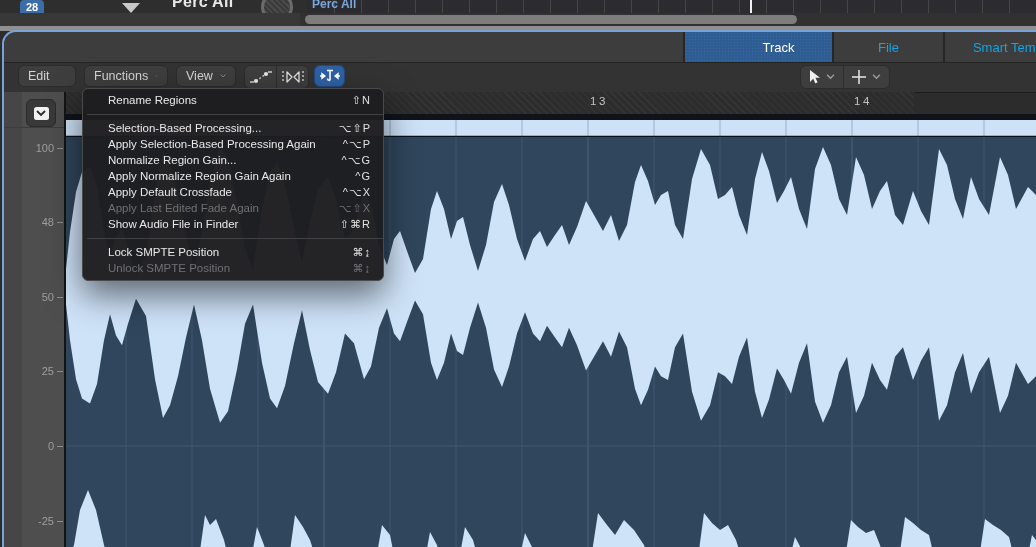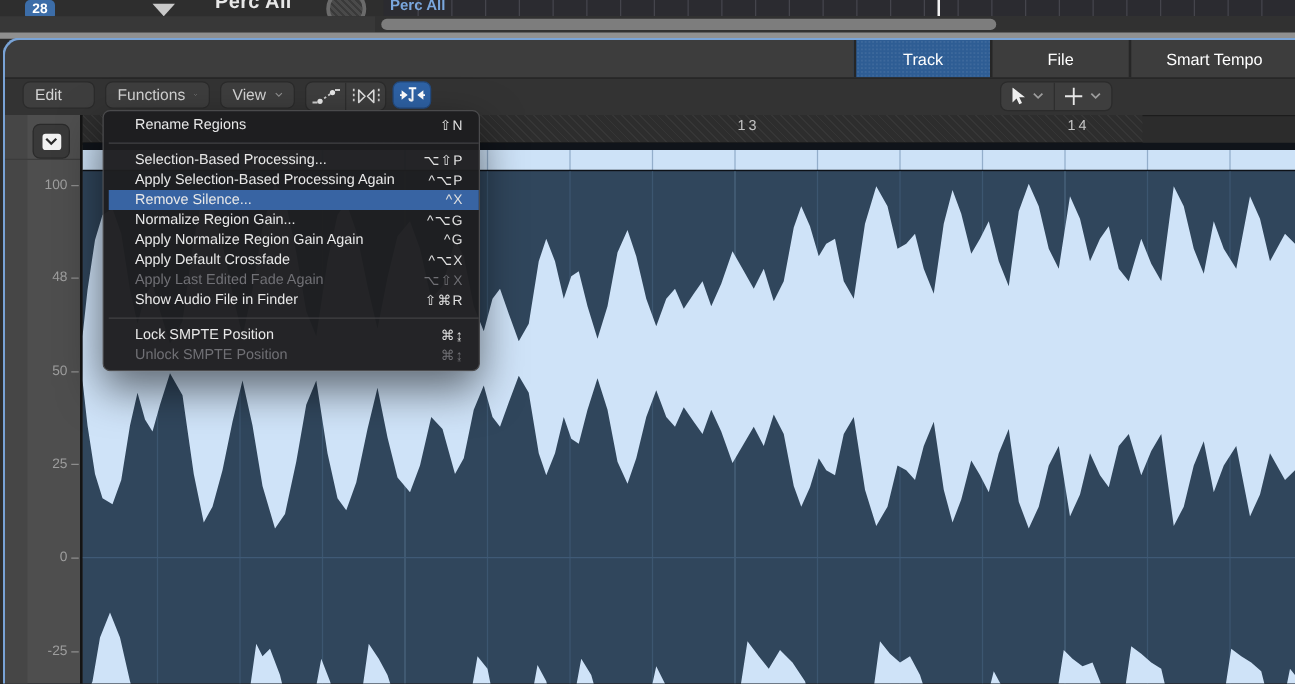--- a/index.html
+++ b/index.html
@@ -28,24 +28,24 @@
   #scroll-track{left:300px;top:0;width:736px;height:13px;background:#313131;}
   #scroll-handle{left:305px;top:2px;width:492px;height:9px;background:#7d7d7d;border-radius:5px;}
   #gray-div{left:0;top:26px;width:1036px;height:5px;background:#909090;}
   
   #pane-border{left:2px;top:30px;width:1040px;height:530px;border:2px solid #79a3d6;
                border-right:none;border-bottom:none;border-top-left-radius:14px;}
   #tabs-row{left:4px;top:32px;width:1032px;height:30px;background:#3d3d3d;
             border-top-left-radius:12px;}
   #tab-bar{left:683px;top:32px;height:30px;display:flex;}
   .tab{height:30px;display:flex;align-items:center;justify-content:center;
-       color:#ffffff;font-size:13px;background:#3d3d3d;border-left:2px solid #262626;}
+       color:#0ea5e9;font-size:13px;background:#3d3d3d;border-left:2px solid #262626;}
   .tab.active{background:#2e5d94;color:#fff;
        background-image:radial-gradient(rgba(255,255,255,0.07) 1px,transparent 1px);
-       background-size:3px 3px;}
+       background-size:3px 3px;padding-left:40px;}
   .tab:nth-child(1){width:107px;}
   .tab:nth-child(2){width:109px;}
   .tab:nth-child(3){width:133px;border-right:none;}
   #toolbar{left:4px;top:62px;width:1032px;height:29px;background:#333333;
            border-top:1px solid #242424;border-bottom:1px solid #1c1c1c;}
   .tbtn{position:absolute;top:3px;height:22px;background:#3e3e3e;border:1px solid #2b2b2b;
         border-radius:6px;display:flex;align-items:center;gap:7px;padding:0 9px;
         color:#d4d4d4;font-size:12.5px;box-sizing:border-box;}
   .chev{width:9px;height:6px;opacity:.75;}
   #icon-group{left:244px;top:65px;height:22px;display:flex;background:#3e3e3e;
@@ -286,24 +286,20 @@
       </div>
       <div class="msep"></div>
       <div class="mitem">
         <span class="mlabel">Selection-Based Processing...</span>
         <span class="mshort">⌥⇧P</span>
       </div>
       <div class="mitem">
         <span class="mlabel">Apply Selection-Based Processing Again</span>
         <span class="mshort">^⌥P</span>
       </div>
-      <div class="mitem hl">
-        <span class="mlabel">Remove Silence...</span>
-        <span class="mshort">^X</span>
-      </div>
       <div class="mitem">
         <span class="mlabel">Normalize Region Gain...</span>
         <span class="mshort">^⌥G</span>
       </div>
       <div class="mitem">
         <span class="mlabel">Apply Normalize Region Gain Again</span>
         <span class="mshort">^G</span>
       </div>
       <div class="mitem">
         <span class="mlabel">Apply Default Crossfade</span>

